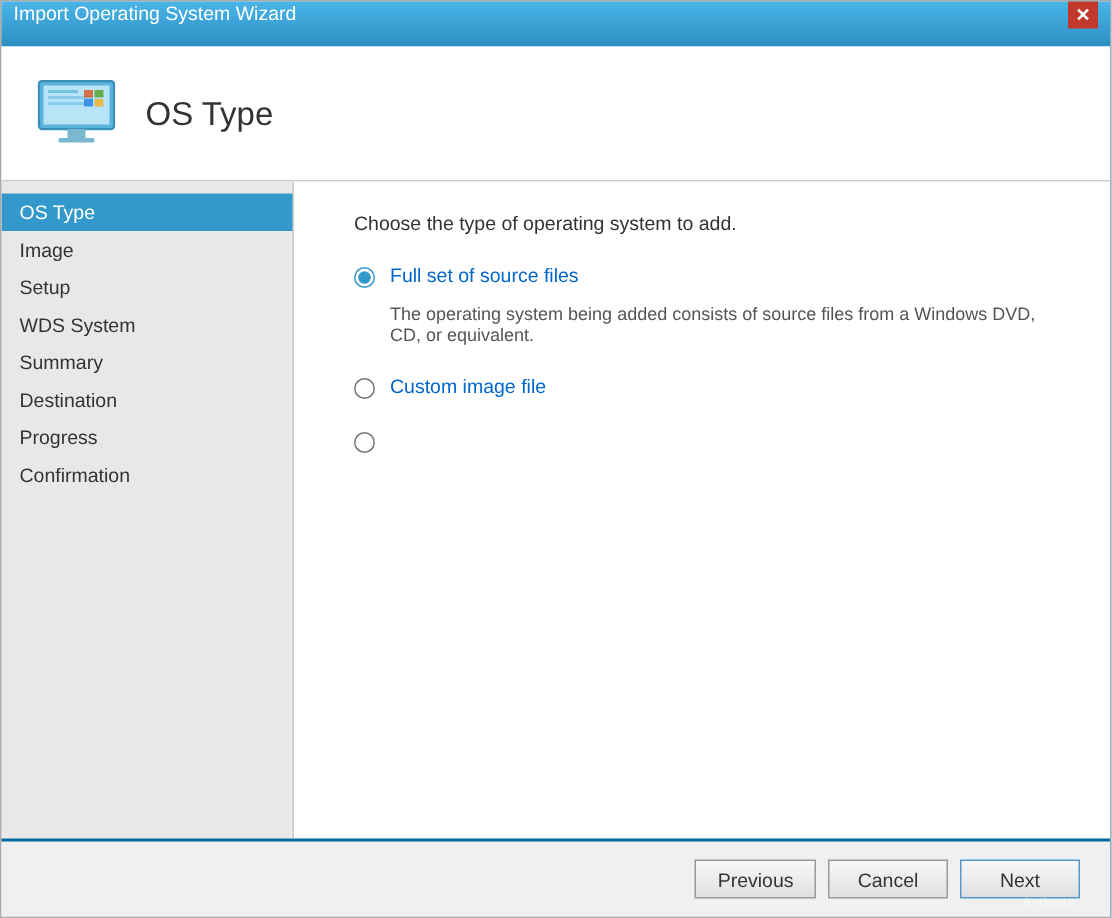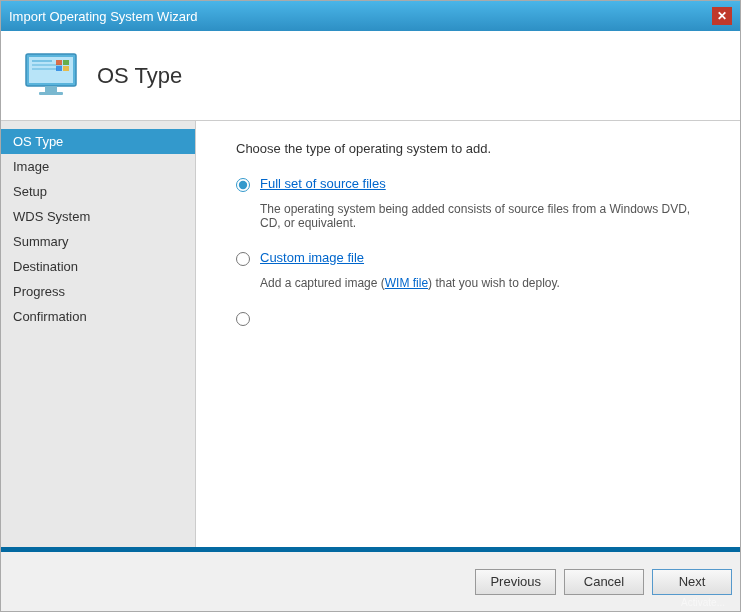--- a/index.html
+++ b/index.html
@@ -16,21 +16,21 @@
       height: 612px;
       display: flex;
       flex-direction: column;
       background: #f0f0f0;
       border: 1px solid #aaa;
     }
     .title-bar {
       background: linear-gradient(to bottom, #4ab5e8 0%, #2d8fc4 100%);
       height: 30px;
       display: flex;
-      align-items: center;
+      align-items: flex-start;
       justify-content: space-between;
       padding: 0 8px;
       flex-shrink: 0;
     }
     .title-bar-text {
       color: white;
       font-size: 13px;
       font-weight: 400;
     }
     .title-bar-close {
@@ -117,40 +117,39 @@
       width: 14px;
       height: 14px;
     }
     .radio-label-group {
       display: flex;
       flex-direction: column;
     }
     .radio-main-label {
       font-size: 13px;
       color: #0066cc;
-      text-decoration: underline;
       cursor: pointer;
     }
     .radio-main-label.no-underline {
       text-decoration: none;
       color: #0066cc;
     }
     .radio-desc {
       font-size: 12px;
       color: #555;
       margin-top: 11px;
     }
     .footer-area {
       background: #f0f0f0;
-      height: 64px;
-      border-top: 5px solid #0369a1;
+      height: 52px;
+      border-top: 2px solid #0369a1;
       display: flex;
       align-items: center;
       justify-content: flex-end;
-      padding: 0 8px;
+      padding: 0 20px;
       gap: 8px;
       flex-shrink: 0;
     }
     .footer-btn {
       height: 26px;
       min-width: 80px;
       padding: 0 14px;
       border: 1px solid #999;
       background: linear-gradient(to bottom, #f8f8f8, #e0e0e0);
       color: #333;
@@ -247,21 +246,20 @@
           <div class="radio-label-group">
             <label class="radio-main-label" for="full-set">Full set of source files</label>
             <span class="radio-desc">The operating system being added consists of source files from a Windows DVD, CD, or equivalent.</span>
           </div>
         </div>
 
         <div class="radio-option">
           <input type="radio" name="os-type" id="custom-image" style="">
           <div class="radio-label-group">
             <label class="radio-main-label" for="custom-image">Custom image file</label>
-            <span class="radio-desc">Add a captured image (<span style="color:#0066cc; text-decoration:underline;">WIM file</span>) that you wish to deploy.</span>
           </div>
         </div>
 
         <div class="radio-option">
           <input type="radio" name="os-type" id="wds-images" style="">
         </div>
       </div>
     </div>
   </div>
 

